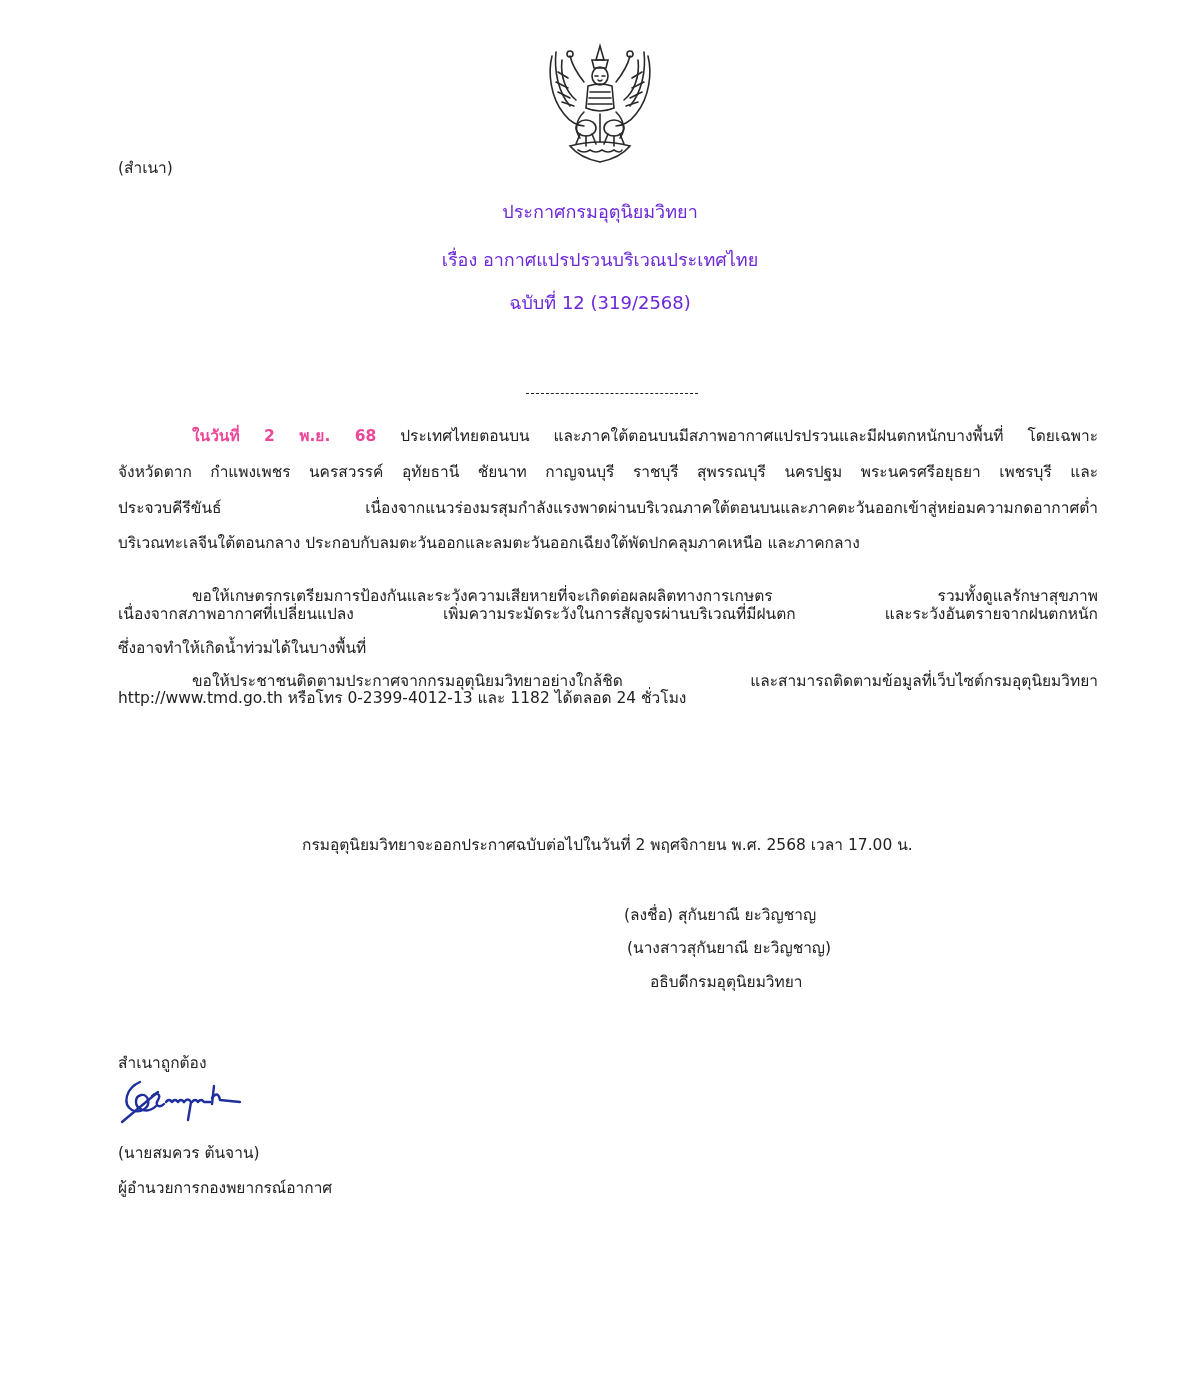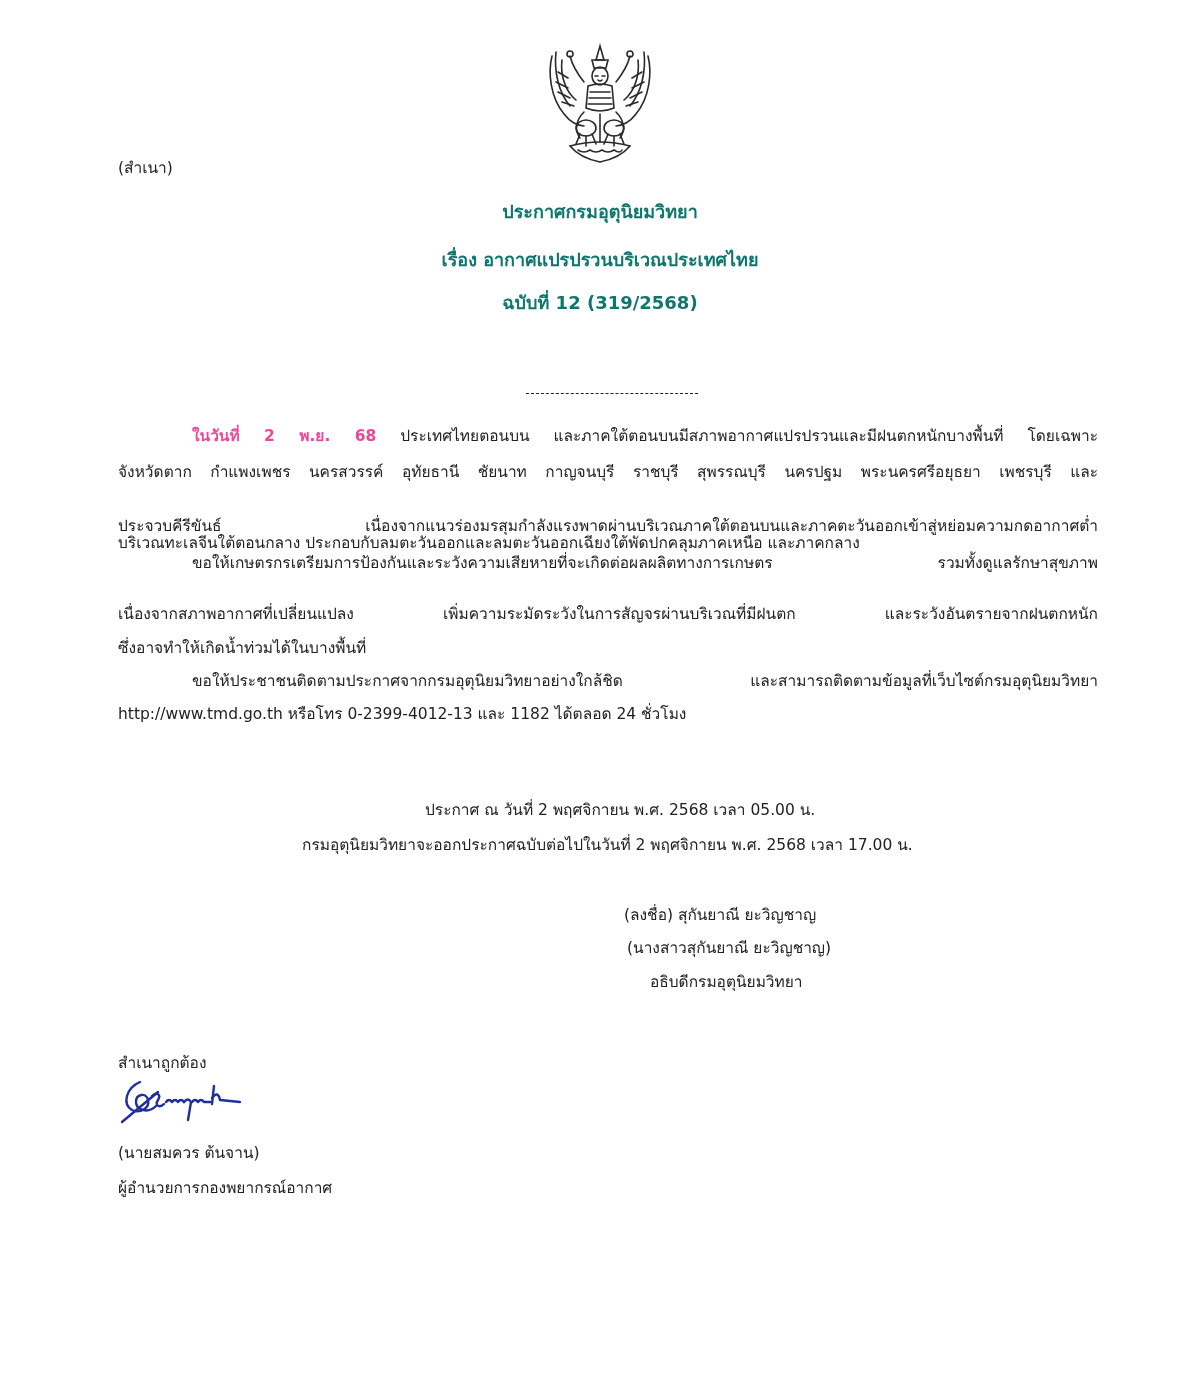--- a/index.html
+++ b/index.html
@@ -24,22 +24,22 @@
     .line {
       position: absolute;
       white-space: nowrap;
       font-size: 15.5px;
       line-height: 20px;
       color: #222;
     }
     .center { left: 0; width: 1200px; text-align: center; }
     .title {
       font-size: 18px;
-      font-weight: bold;
-      color: #0f766e;
+      font-weight: normal;
+      color: #6d28d9;
       line-height: 24px;
     }
     .justify {
       left: 118px;
       width: 980px;
       text-align: justify;
       text-align-last: justify;
     }
     .nojustify {
       left: 118px;
@@ -115,31 +115,30 @@
 
   <div class="line" style="left:118px; top:158px;">(สำเนา)</div>
 
   <div class="line center title" style="top:200px;">ประกาศกรมอุตุนิยมวิทยา</div>
   <div class="line center title" style="top:248px;">เรื่อง อากาศแปรปรวนบริเวณประเทศไทย</div>
   <div class="line center title" style="top:291px;">ฉบับที่ 12 (319/2568)</div>
   <div class="divider"></div>
 
   <div class="line justify" style="top:426px; left:192px; width:906px;"><span class="bold">ในวันที่ 2 พ.ย. 68</span><span> ประเทศไทยตอนบน และภาคใต้ตอนบนมีสภาพอากาศแปรปรวนและมีฝนตกหนักบางพื้นที่ โดยเฉพาะ</span></div>
   <div class="line justify" style="top:462px;">จังหวัดตาก กำแพงเพชร นครสวรรค์ อุทัยธานี ชัยนาท กาญจนบุรี ราชบุรี สุพรรณบุรี นครปฐม พระนครศรีอยุธยา เพชรบุรี และ</div>
-  <div class="line justify" style="top:516px;">ประจวบคีรีขันธ์ เนื่องจากแนวร่องมรสุมกำลังแรงพาดผ่านบริเวณภาคใต้ตอนบนและภาคตะวันออกเข้าสู่หย่อมความกดอากาศต่ำ</div>
+  <div class="line justify" style="top:498px;">ประจวบคีรีขันธ์ เนื่องจากแนวร่องมรสุมกำลังแรงพาดผ่านบริเวณภาคใต้ตอนบนและภาคตะวันออกเข้าสู่หย่อมความกดอากาศต่ำ</div>
   <div class="line nojustify" style="top:533px;">บริเวณทะเลจีนใต้ตอนกลาง ประกอบกับลมตะวันออกและลมตะวันออกเฉียงใต้พัดปกคลุมภาคเหนือ และภาคกลาง</div>
 
-  <div class="line justify" style="top:553px; left:192px; width:906px;">ขอให้เกษตรกรเตรียมการป้องกันและระวังความเสียหายที่จะเกิดต่อผลผลิตทางการเกษตร รวมทั้งดูแลรักษาสุขภาพ</div>
+  <div class="line justify" style="top:586px; left:192px; width:906px;">ขอให้เกษตรกรเตรียมการป้องกันและระวังความเสียหายที่จะเกิดต่อผลผลิตทางการเกษตร รวมทั้งดูแลรักษาสุขภาพ</div>
   <div class="line justify" style="top:604px;">เนื่องจากสภาพอากาศที่เปลี่ยนแปลง เพิ่มความระมัดระวังในการสัญจรผ่านบริเวณที่มีฝนตก และระวังอันตรายจากฝนตกหนัก</div>
   <div class="line nojustify" style="top:638px;">ซึ่งอาจทำให้เกิดน้ำท่วมได้ในบางพื้นที่</div>
 
   <div class="line justify" style="top:671px; left:192px; width:906px;">ขอให้ประชาชนติดตามประกาศจากกรมอุตุนิยมวิทยาอย่างใกล้ชิด และสามารถติดตามข้อมูลที่เว็บไซต์กรมอุตุนิยมวิทยา</div>
-  <div class="line nojustify" style="top:704px;"><span>http://www.tmd.go.th</span><span> หรือโทร 0-2399-4012-13 และ 1182 ได้ตลอด 24 ชั่วโมง</span></div>
+  <div class="line nojustify" style="top:688px;"><span>http://www.tmd.go.th</span><span> หรือโทร 0-2399-4012-13 และ 1182 ได้ตลอด 24 ชั่วโมง</span></div>
 
-  <div class="line" style="left:425px; top:800px;">ประกาศ ณ วันที่ 2 พฤศจิกายน พ.ศ. 2568 เวลา 05.00 น.</div>
   <div class="line" style="left:302px; top:835px;">กรมอุตุนิยมวิทยาจะออกประกาศฉบับต่อไปในวันที่ 2 พฤศจิกายน พ.ศ. 2568 เวลา 17.00 น.</div>
 
   <div class="line" style="left:624px; top:905px;">(ลงชื่อ) สุกันยาณี ยะวิญชาญ</div>
   <div class="line" style="left:627px; top:938px;">(นางสาวสุกันยาณี ยะวิญชาญ)</div>
   <div class="line" style="left:650px; top:972px;">อธิบดีกรมอุตุนิยมวิทยา</div>
 
   <div class="line" style="left:118px; top:1053px;">สำเนาถูกต้อง</div>
 
   <svg class="signature" viewBox="0 0 130 50">
     <g fill="none" stroke="#1f2f9e" stroke-width="2.4" stroke-linecap="round" stroke-linejoin="round">

